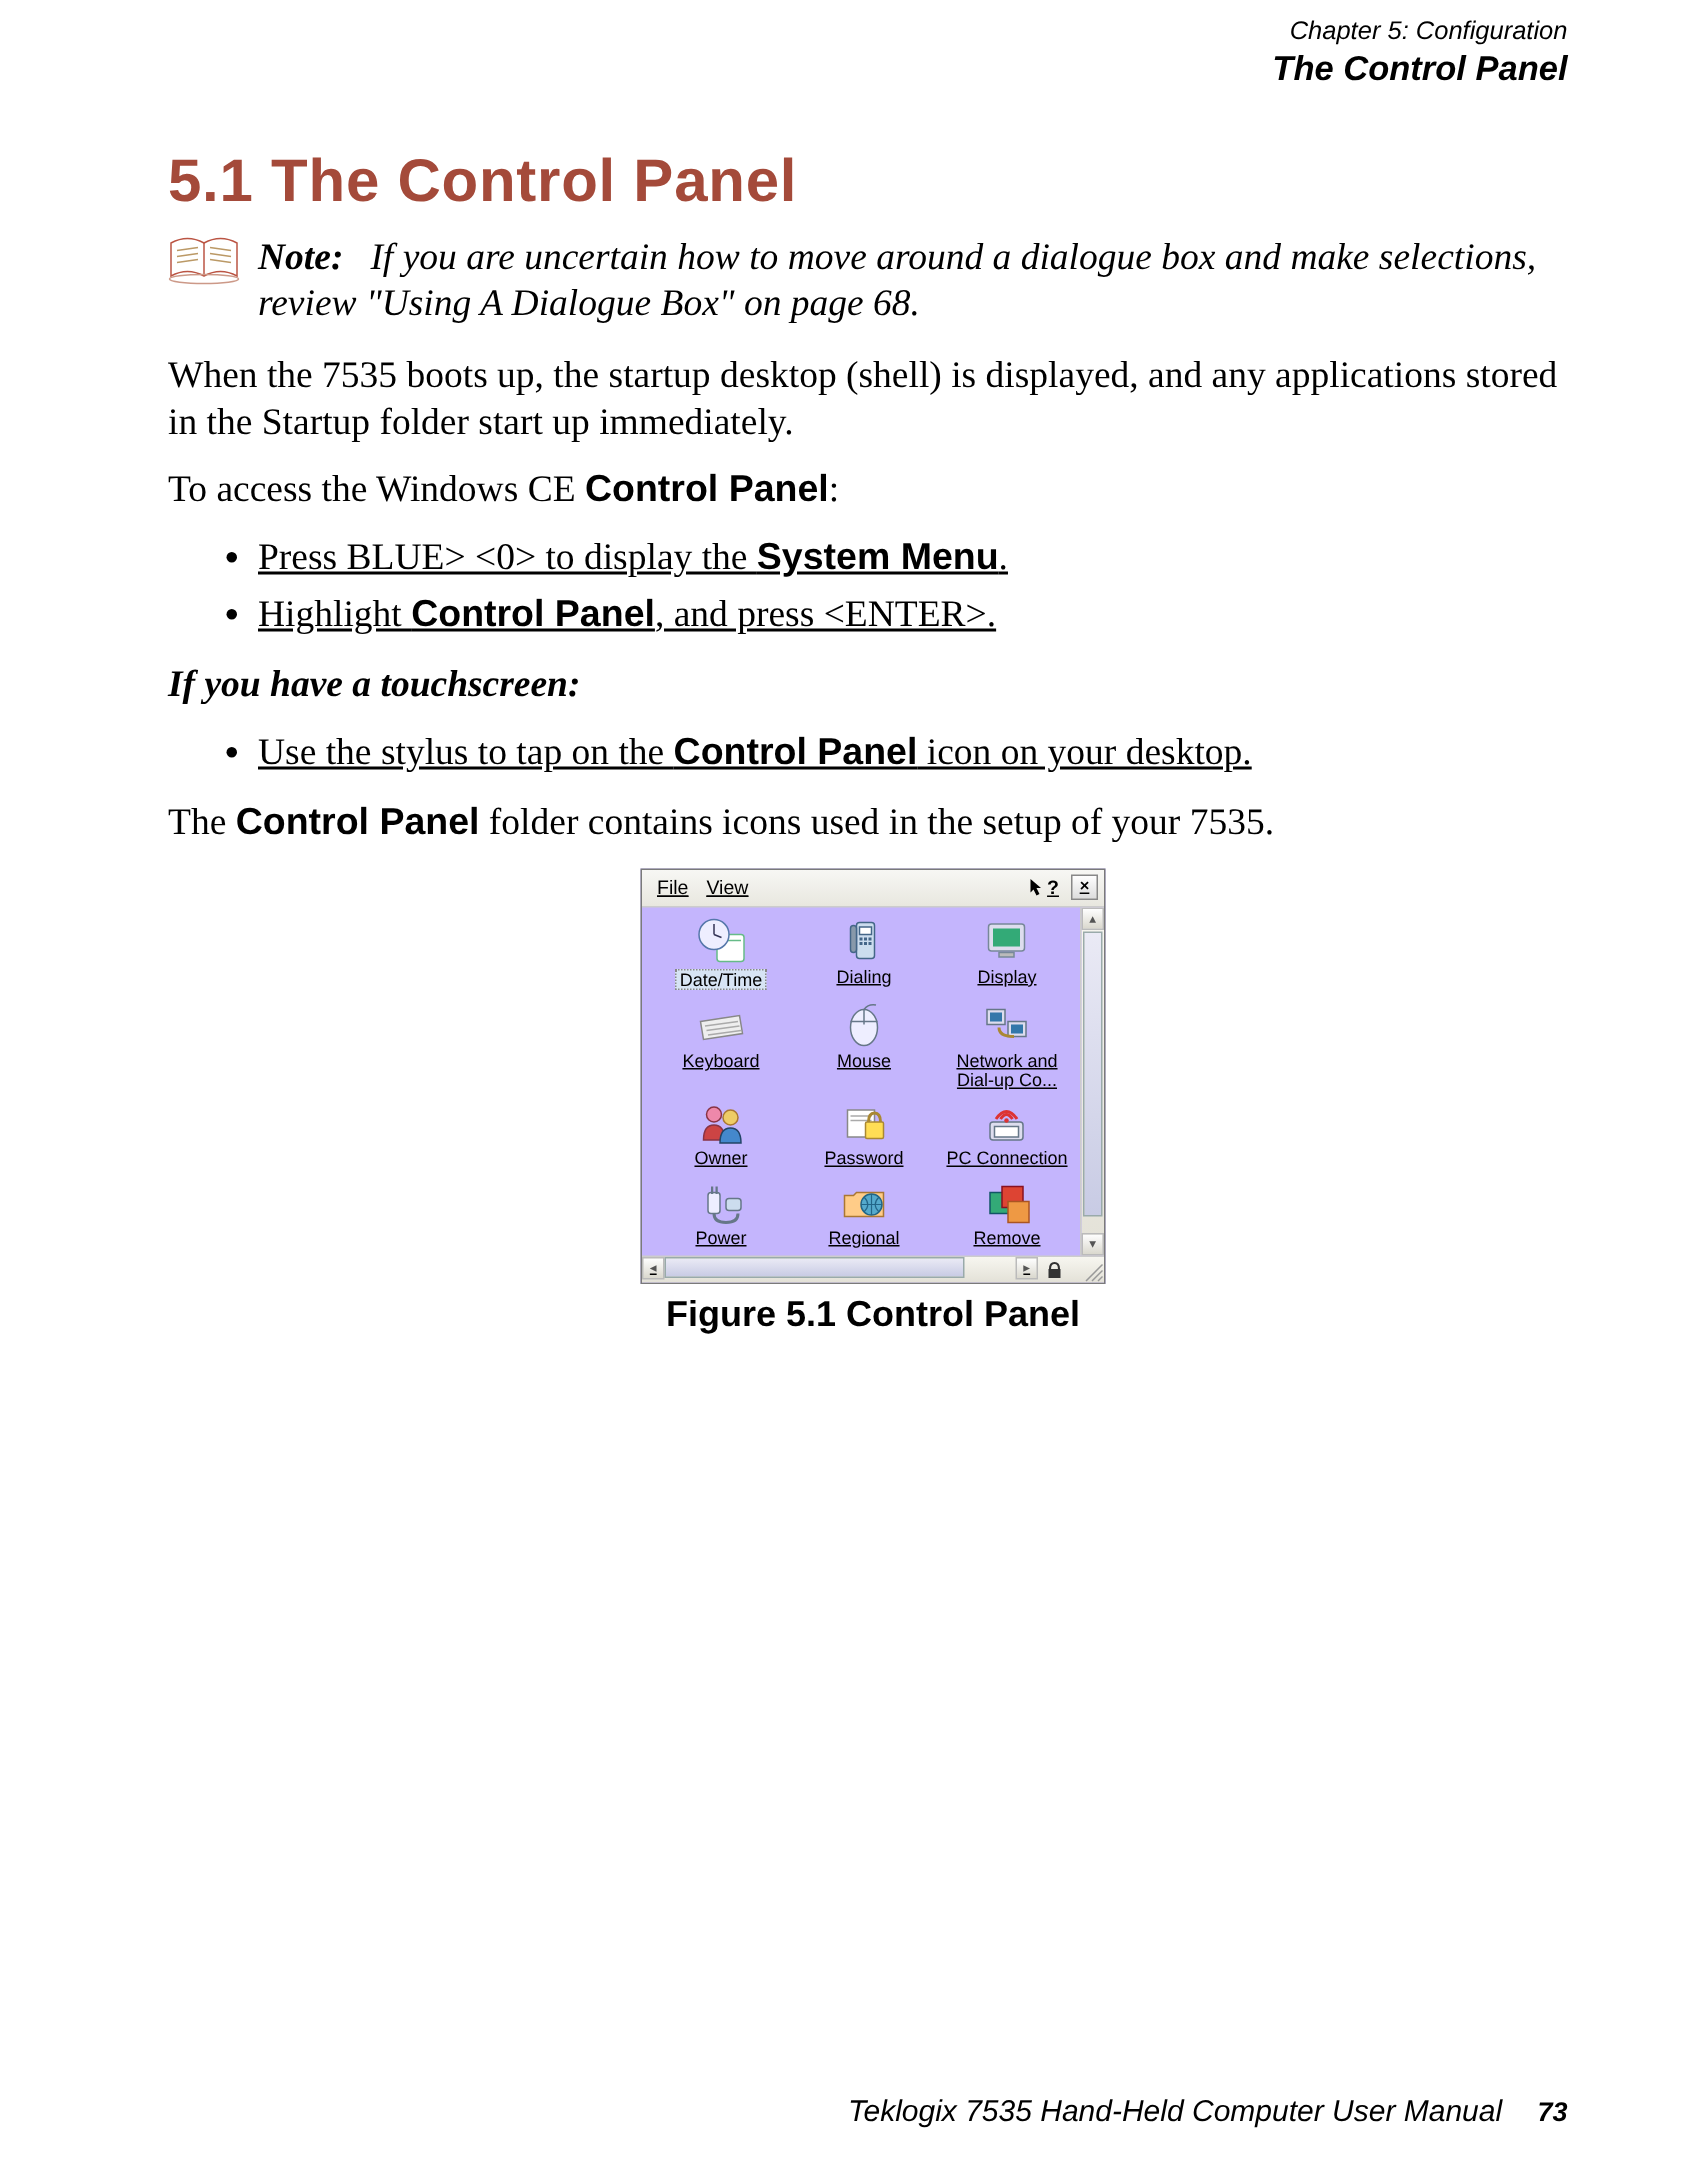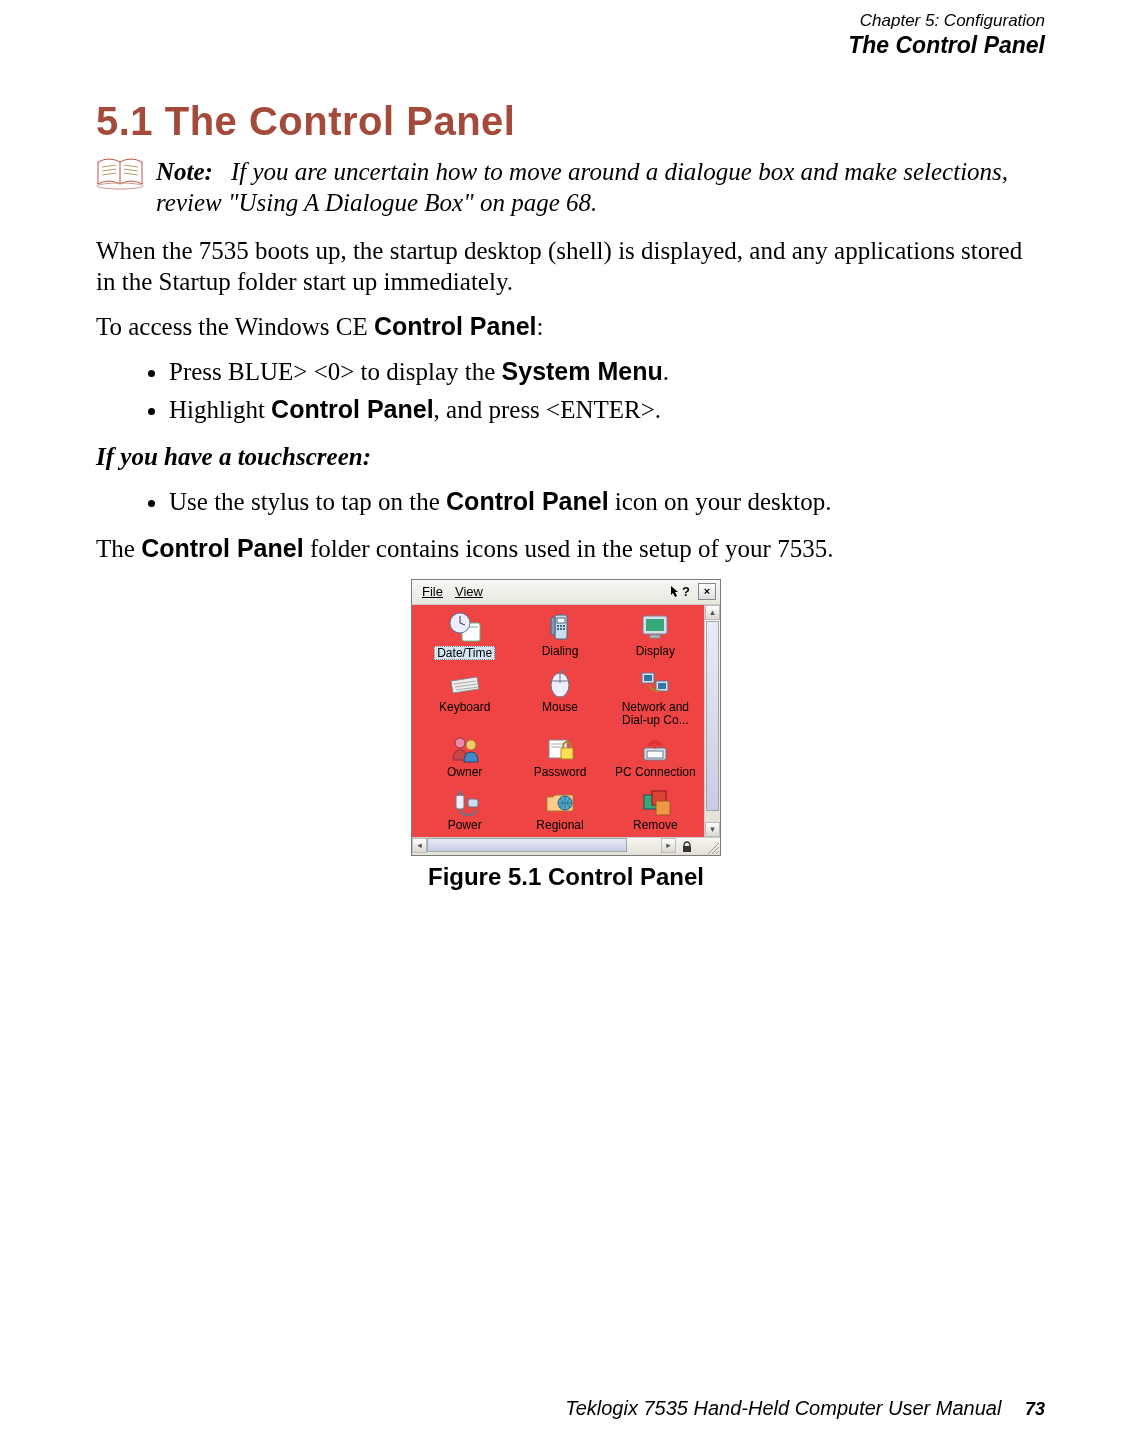--- a/index.html
+++ b/index.html
@@ -19,21 +19,21 @@
     top: 10px;
     right: 80px;
     text-align: right;
     font-style: italic;
     font-family: Arial, Helvetica, sans-serif;
   }
   .page-header .chapter { font-size: 17px; font-style: italic; font-weight: normal; }
   .page-header .section { font-size: 23px; font-weight: bold; font-style: italic; }
   .content {
     position: absolute;
-    left: 96px;
+    left: 112px;
     top: 90px;
     width: 940px;
   }
   .h1 {
     font-family: "Arial Narrow", Arial, sans-serif;
     font-size: 40px;
     color: #a44a3a;
     font-weight: 600;
     letter-spacing: 0.5px;
     margin: 0 0 10px 0;
@@ -44,21 +44,21 @@
   .condensed-bold {
     font-family: "Arial Narrow", Arial, sans-serif;
     font-weight: bold;
     font-stretch: condensed;
   }
   .note-row { display: flex; align-items: flex-start; margin-bottom: 16px; }
   .note-icon { flex: 0 0 60px; }
   .note-body { font-style: italic; }
   .note-body .note-label { font-weight: bold; padding-right: 18px; }
   ul.bullets { margin: 0 0 16px 30px; padding: 0; }
-  ul.bullets li { list-style: disc; margin-left: 43px; margin-bottom: 6px; }
+  ul.bullets li { list-style: disc; margin-left: 30px; margin-bottom: 6px; text-decoration: underline; }
   .bold-italic { font-weight: bold; font-style: italic; }
   .figure-wrap { text-align: center; margin-top: 0px; }
   .figure-caption {
     font-family: Liberation Sans, sans-serif;
     font-weight: bold;
     font-size: 24px;
     margin-top: 6px;
     font-stretch: condensed;
   }
   .page-footer {
@@ -71,22 +71,23 @@
   }
   .page-footer .pnum { font-weight: bold; margin-left: 18px; font-size: 18px; }
 
   
   .cp-window {
     margin: 0 auto;
     width: 310px;
     border: 1px solid #7a7a7a;
     font-family: Tahoma, Arial, sans-serif;
     font-size: 13px;
-    background: #ef4444;
+    background: #c4b5fd;
     box-sizing: border-box;
+    text-decoration: underline;
   }
   .cp-menubar {
     display: flex;
     align-items: center;
     background: linear-gradient(#f7f7f4,#e8e7df);
     padding: 2px 4px;
     border-bottom: 1px solid #ccc;
   }
   .cp-menubar .mtxt { padding: 2px 6px; }
   .cp-menubar .spacer { flex: 1; }

